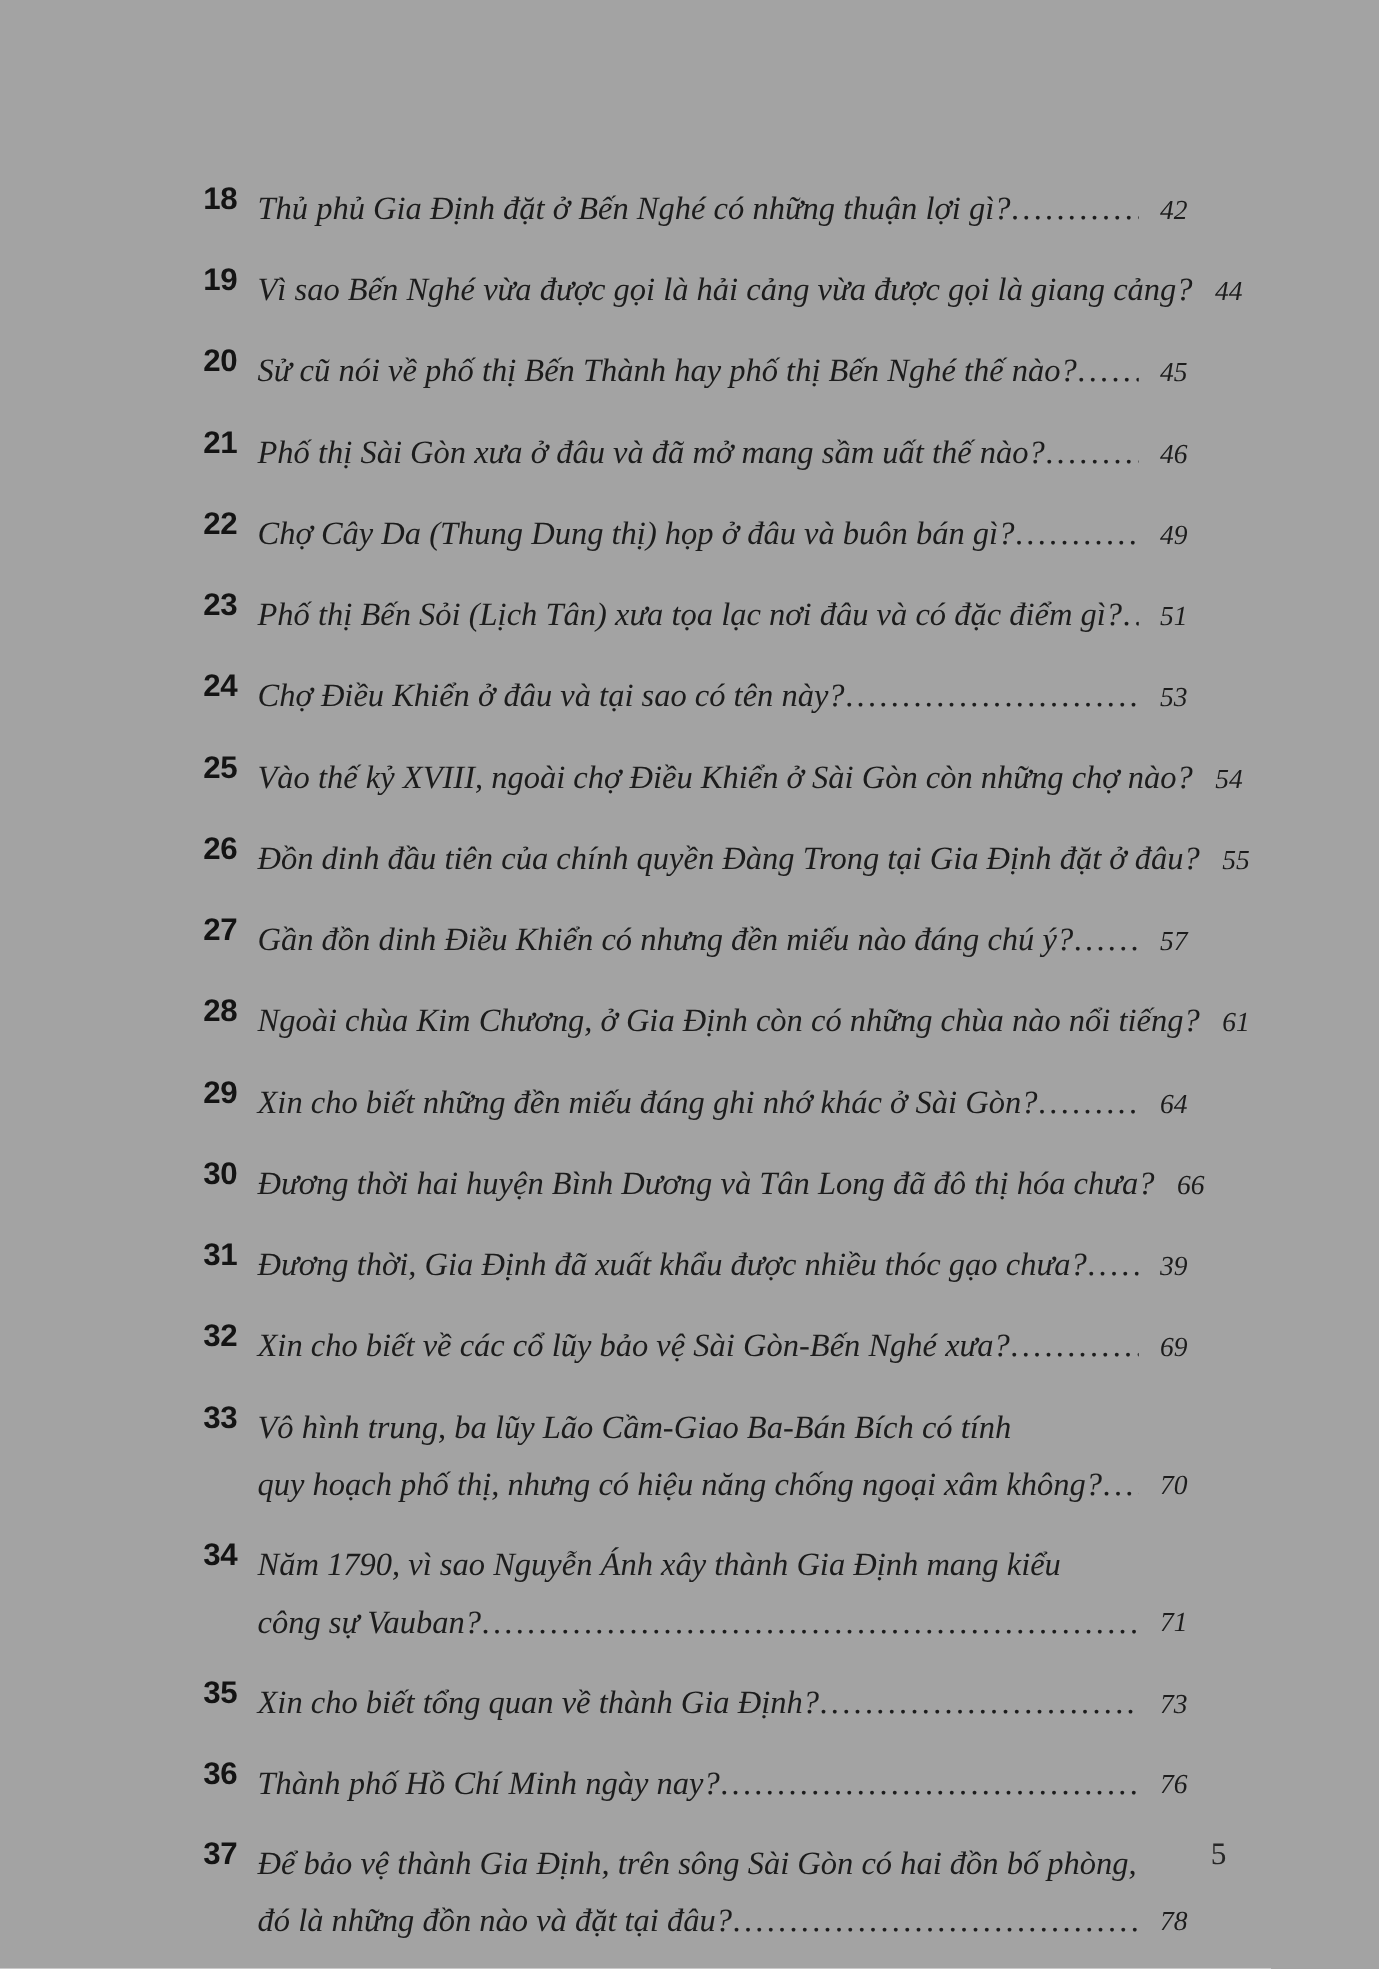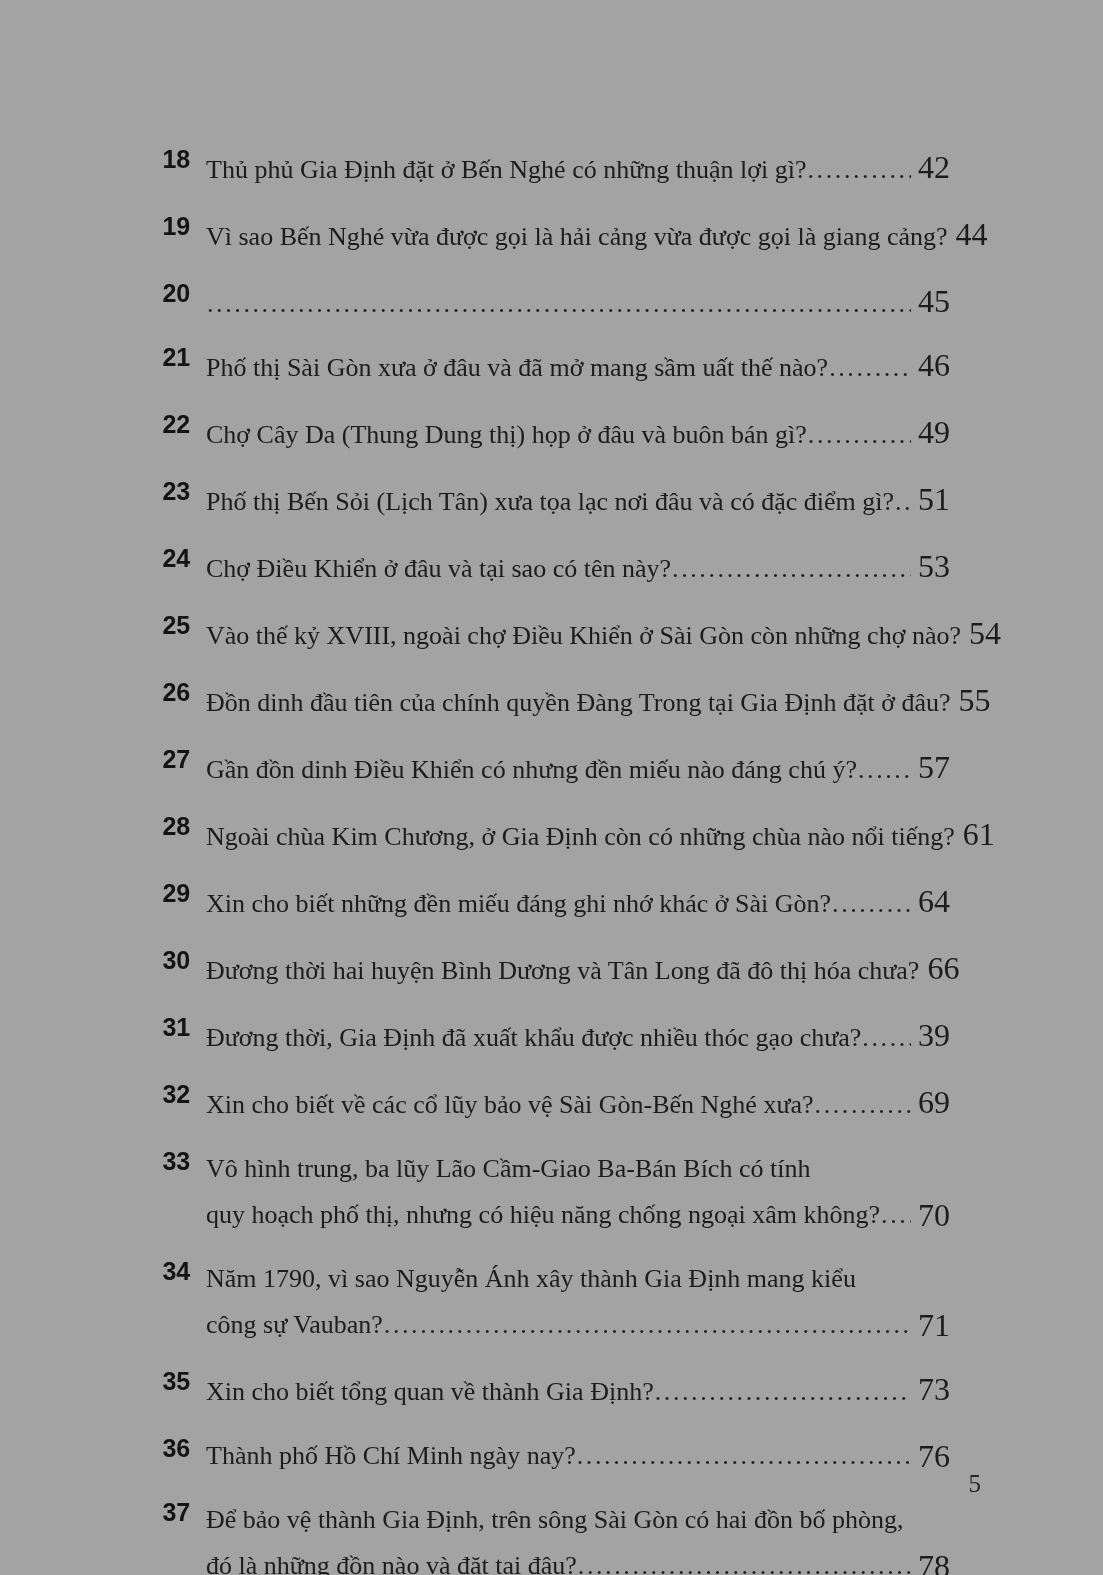--- a/index.html
+++ b/index.html
@@ -41,20 +41,21 @@
     letter-spacing: -0.2px;
     color: #141414;
     font-family: "Liberation Sans", "DejaVu Sans", sans-serif;
     padding-top: 1px;
   }
 
   .entry-body {
     flex: 1 1 auto;
     margin-left: 16px;
     min-width: 0;
+    font-style: italic;
   }
 
   .entry-line {
     display: flex;
     align-items: baseline;
     font-size: 26px;
     line-height: 46px;
     white-space: nowrap;
   }
 
@@ -83,21 +84,21 @@
     font-size: 26px;
     line-height: 1em;
     color: #1c1c1c;
     white-space: nowrap;
   }
 
   .page-ref {
     flex: 0 0 auto;
     text-align: right;
     min-width: 34px;
-    font-size: 32px;
+    font-size: 22px;
     color: #1c1c1c;
     padding-left: 3px;
   }
 
   .folio {
     position: absolute;
     right: 122px;
     bottom: 77px;
     font-size: 25px;
     color: #262626;
@@ -125,20 +126,21 @@
             <span class="line-text">Vì sao Bến Nghé vừa được gọi là hải cảng vừa được gọi là giang cảng?</span>
             <span class="leader"></span>
             <span class="page-ref">44</span>
           </div>
         </div>
       </div>
       <div class="toc-entry">
         <div class="entry-num">20</div>
         <div class="entry-body">
           <div class="entry-line">
+            <span class="line-text">Sử cũ nói về phố thị Bến Thành hay phố thị Bến Nghé thế nào?</span>
             <span class="leader"></span>
             <span class="page-ref">45</span>
           </div>
         </div>
       </div>
       <div class="toc-entry">
         <div class="entry-num">21</div>
         <div class="entry-body">
           <div class="entry-line">
             <span class="line-text">Phố thị Sài Gòn xưa ở đâu và đã mở mang sầm uất thế nào?</span>

